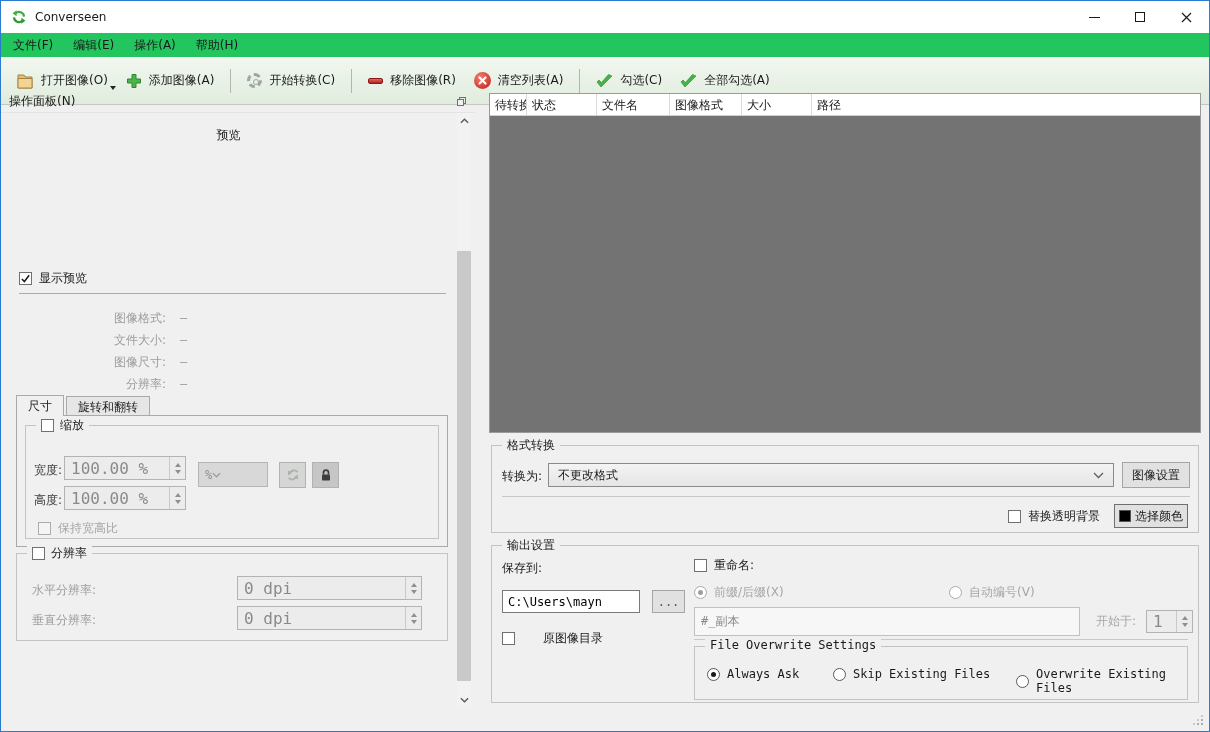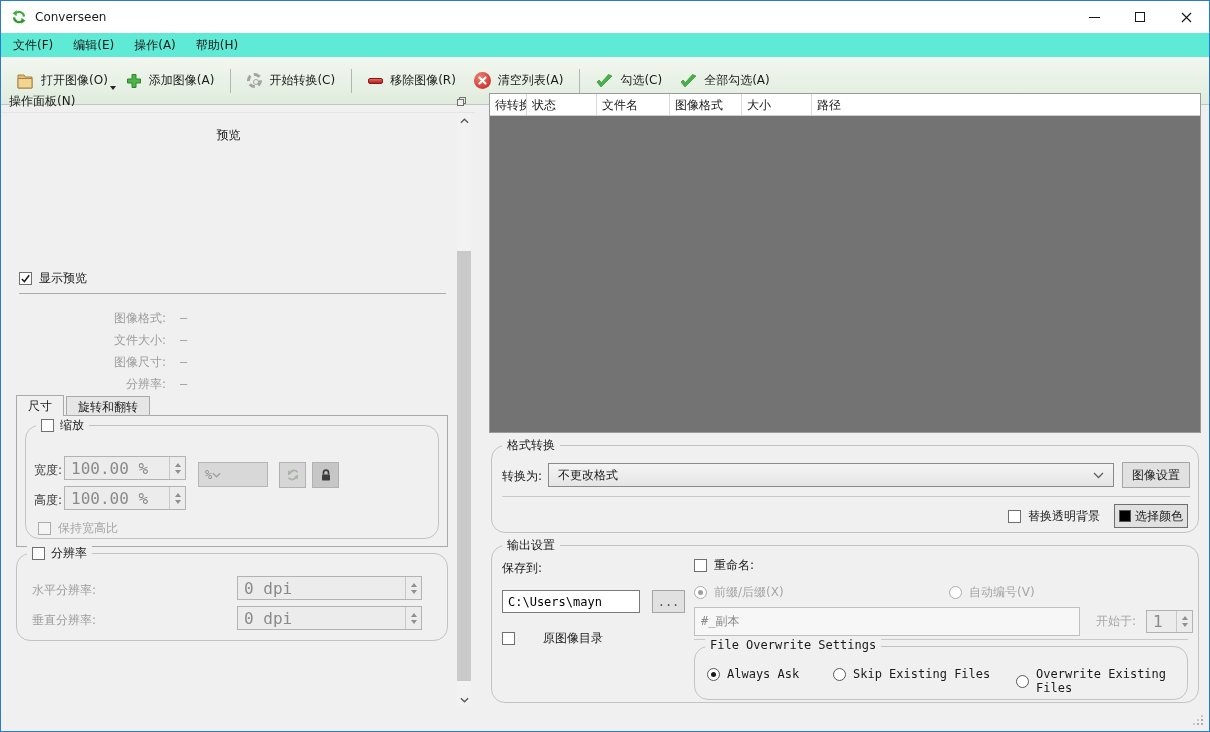--- a/index.html
+++ b/index.html
@@ -11,21 +11,21 @@
   
   .titlebar { position:absolute; top:0; left:0; width:100%; height:32px; background:#fff;
               display:flex; align-items:center; }
   .app-icon { margin:0 8px 0 10px; display:flex; }
   .win-controls { position:absolute; right:0; top:0; height:32px; display:flex; }
   .win-btn { width:46px; height:32px; display:flex; align-items:center; justify-content:center; }
   .glyph-min { width:11px; height:1px; background:#1a1a1a; }
   .glyph-max { width:10px; height:10px; border:1px solid #1a1a1a; }
 
   
-  .menubar { position:absolute; top:32px; left:0; width:100%; height:24px; background:#5eead4;
+  .menubar { position:absolute; top:32px; left:0; width:100%; height:24px; background:#22c55e;
              display:flex; align-items:center; padding-left:2px; }
   .menu-item { padding:3px 10px; }
 
   
   .toolbar { position:absolute; top:56px; left:0; width:100%; height:48px;
              background:linear-gradient(#f2f7f0,#e0ecdd); border-bottom:1px solid #c5c5c5;
              display:flex; align-items:center; padding-left:6px; }
   .tbtn { display:flex; align-items:center; gap:7px; padding:4px 9px; position:relative; }
   .tsep { width:1px; height:24px; background:#b4b4b4; margin:0 7px; }
   .drop-arrow { position:absolute; right:1px; bottom:3px; width:0; height:0;
@@ -57,21 +57,21 @@
   .info-value { margin-left:14px; font-family:"DejaVu Sans Mono","Liberation Mono",monospace; }
 
   
   .tabs { position:absolute; left:15px; top:282px; height:20px; display:flex; align-items:flex-end; }
   .tab { padding:2px 11px 3px; border:1px solid #a9a9a9; border-bottom:none; background:#e6e6e6;
          margin-right:2px; height:19px; }
   .tab.active { background:#f0f0f0; height:21px; margin-bottom:-1px; z-index:2; }
   .pane { position:absolute; left:15px; top:302px; width:432px; height:132px;
           border:1px solid #a9a9a9; background:#f0f0f0; }
 
-  .groupbox { position:absolute; border:1px solid #c3c3c3; border-radius:14px;padding-left:12px; }
+  .groupbox { position:absolute; border:1px solid #c3c3c3; border-radius:0;padding-left:12px; }
   .gb-legend { position:absolute; top:-9px; left:10px; background:#f0f0f0; padding:0 5px;
                display:flex; align-items:center; gap:6px; white-space:nowrap; }
 
   .scale-group { left:8px; top:9px; width:414px; height:114px; }
   .lab-dim { position:absolute; color:#3c3c3c; }
   .spin { position:absolute; display:flex; align-items:stretch; border:1px solid #b3b3b3;
           background:#ececec; height:24px; }
   .spin input { flex:1; min-width:0; border:none; background:transparent; color:#8a8a8a;
           font-family:"DejaVu Sans Mono","Liberation Mono",monospace; font-size:16px; padding:0 6px; outline:none; }
   .spin-btns { width:16px; border-left:1px solid #c9c9c9; display:flex; flex-direction:column;

